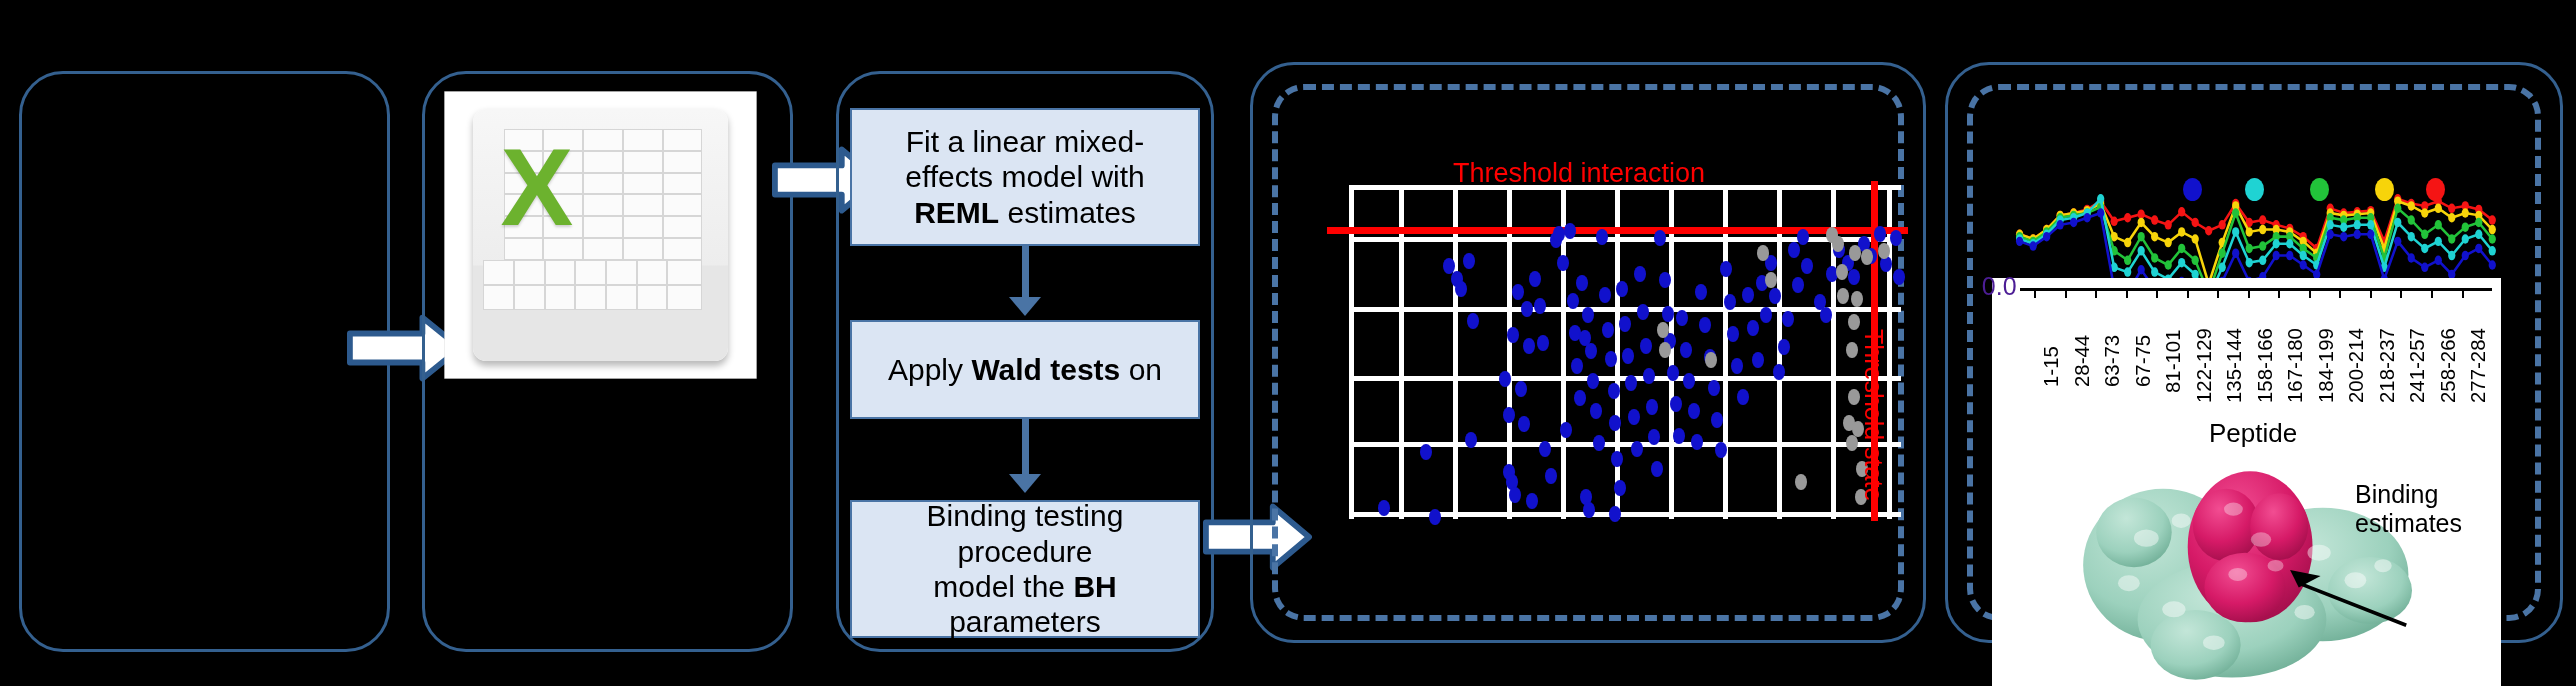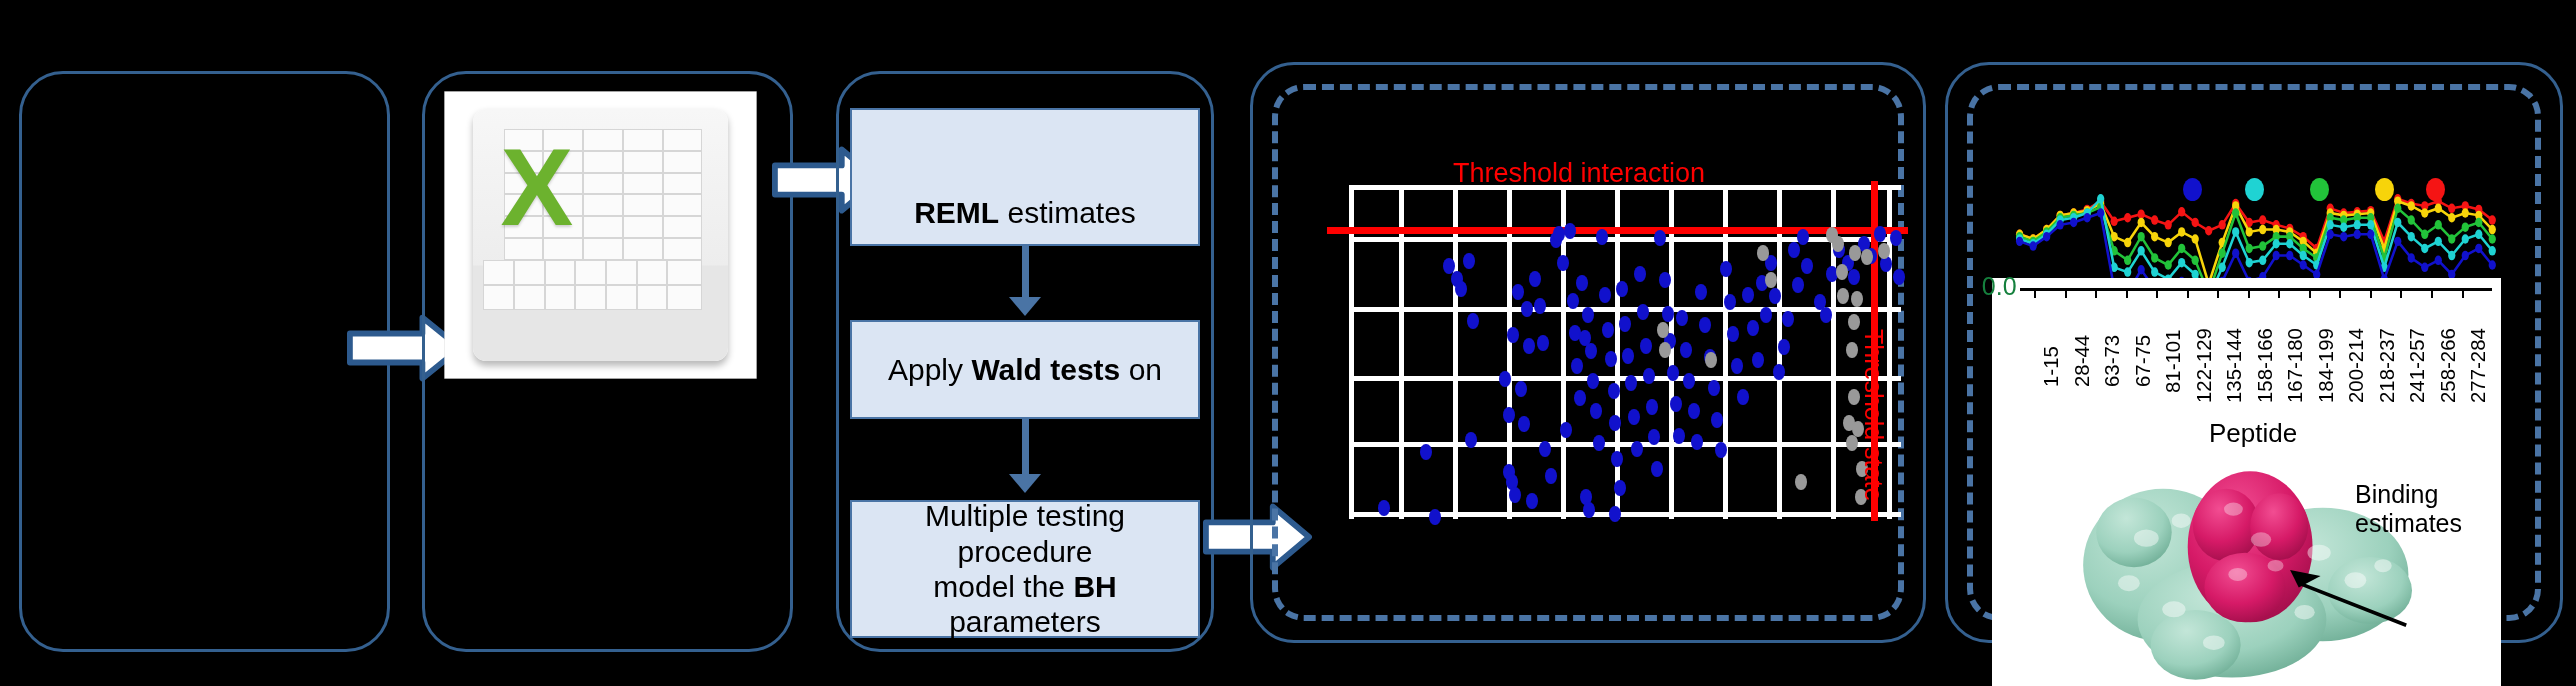--- a/index.html
+++ b/index.html
@@ -55,21 +55,21 @@
   .dot.blue{background:#1111cc;}
   .dot.grey{background:#999999;}
 
   
   #pep-white{position:absolute;background:#ffffff;}
   .pep-axis{position:absolute;background:#000;}
   .pep-tick{position:absolute;background:#000;width:2.2px;}
   .pep-lbl{position:absolute;font-size:20.4px;color:#000;white-space:nowrap;
            transform:rotate(-90deg);transform-origin:left top;font-family:"Liberation Sans",sans-serif;}
   .pep-xlabel{position:absolute;font-size:26px;color:#000;font-family:"Liberation Sans",sans-serif;}
-  .pep-y0{position:absolute;font-size:25px;color:#15803d;font-family:"Liberation Sans",sans-serif;}
+  .pep-y0{position:absolute;font-size:25px;color:#4c1d95;font-family:"Liberation Sans",sans-serif;}
   .legend-dot{position:absolute;border-radius:50%;}
   .bind-lbl{position:absolute;font-size:25px;color:#000;line-height:1.15;
             font-family:"Liberation Sans",sans-serif;white-space:nowrap;}
   #protein{position:absolute;}
 </style>
 </head>
 <body>
 
 <div id="stage">
 
@@ -140,39 +140,39 @@
   <span class="arrow" style="left:772px;top:145px;">
     <svg width="109" height="70" viewBox="0 0 150 96">
         <path d="M4 28 H96 V6 L146 48 L96 90 V68 H4 Z" fill="#ffffff" stroke="#2d5a8e" stroke-width="8" stroke-linejoin="round"></path>
       </svg>
   </span>
 
   <div class="panel" style="left:836px;top:71px;width:378px;height:581px;"></div>
 
   <div class="pbox" style="left:850px;top:108px;width:350px;height:138px;">
     <div>
-      <br>
-      <br>
+      <span>Fit a linear mixed-</span><br>
+      <span>effects model with</span><br>
       <b>REML</b><span> estimates</span>
     </div>
   </div>
   <div class="vconn" style="left:1022px;top:246px;height:54px;"></div>
   <div class="vhead" style="left:1009px;top:297px;"></div>
 
   <div class="pbox" style="left:850px;top:320px;width:350px;height:99px;">
     <div>
       <span>Apply </span><b>Wald tests</b><span> on</span><br>
     </div>
   </div>
   <div class="vconn" style="left:1022px;top:419px;height:58px;"></div>
   <div class="vhead" style="left:1009px;top:474px;"></div>
 
   <div class="pbox" style="left:850px;top:500px;width:350px;height:138px;">
     <div>
-      <span>Multiple testing</span><br>
+      <span>Binding testing</span><br>
       <span>procedure</span><br>
       <span>model the </span><b>BH</b><span> parameters</span>
     </div>
   </div>
 
   <span class="arrow" style="left:1203px;top:502px;">
     <svg width="109" height="70" viewBox="0 0 150 96">
         <path d="M4 28 H96 V6 L146 48 L96 90 V68 H4 Z" fill="#ffffff" stroke="#2d5a8e" stroke-width="8" stroke-linejoin="round"></path>
       </svg>
   </span>

